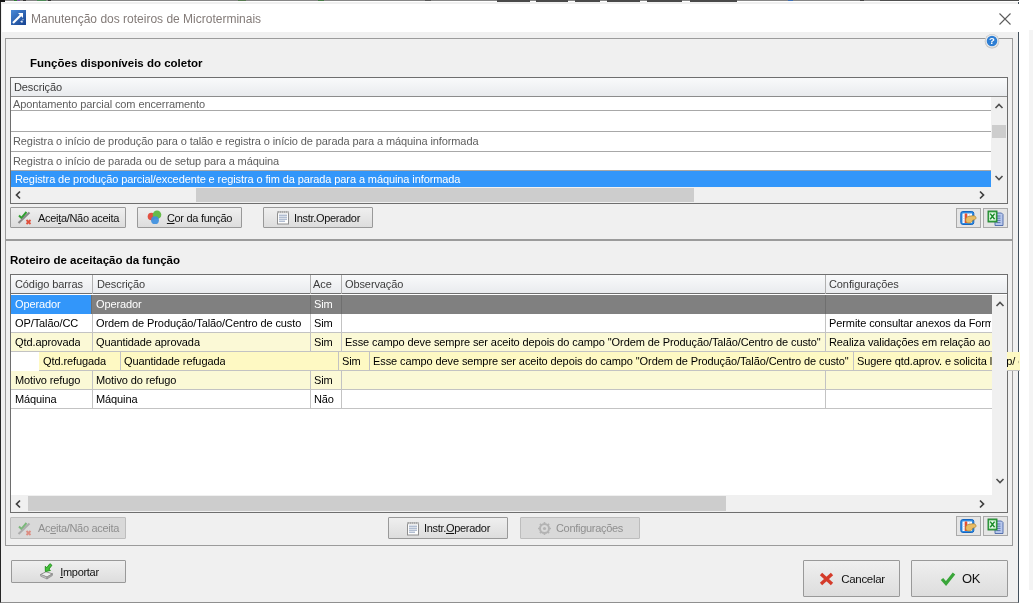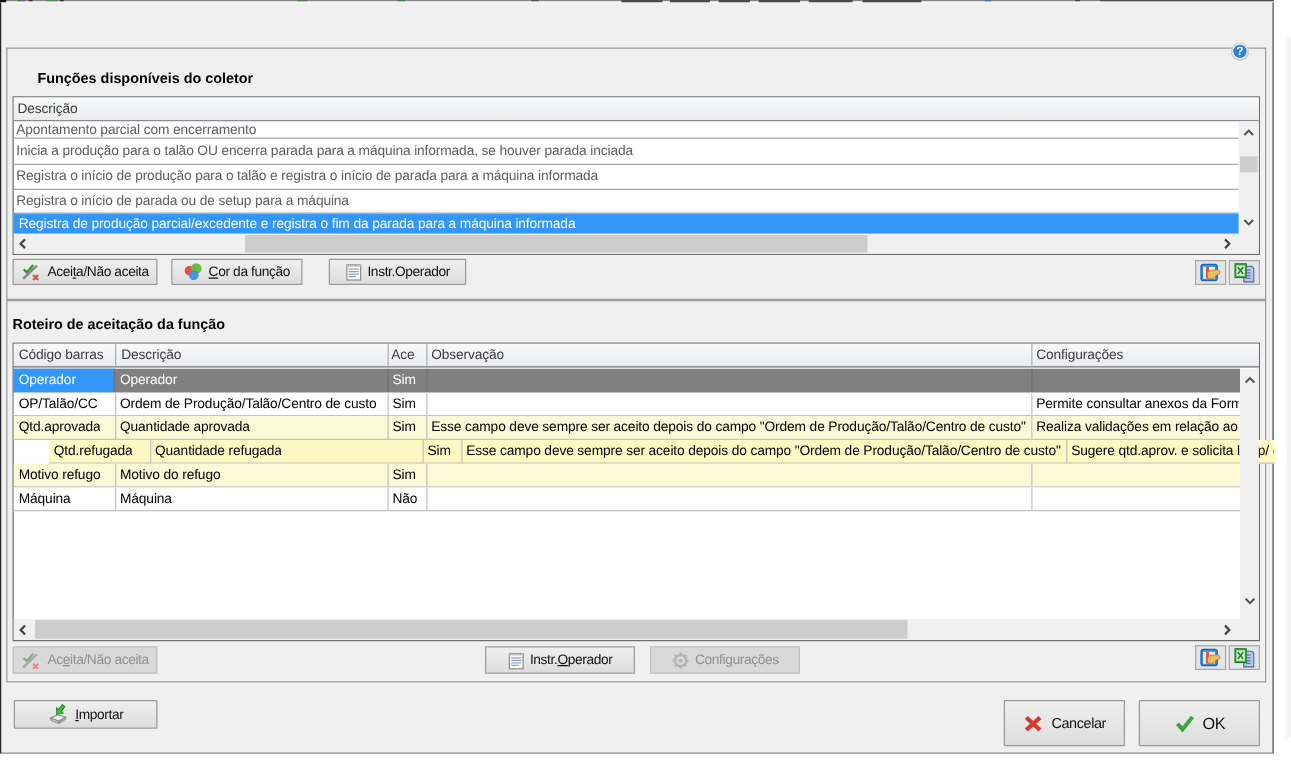--- a/index.html
+++ b/index.html
@@ -59,31 +59,51 @@
   <div class="abs" style="left:536px;top:0;width:32px;height:2px;background:#4a4a4a;"></div>
   <div class="abs" style="left:575px;top:0;width:25px;height:2px;background:#4a4a4a;"></div>
   <div class="abs" style="left:607px;top:0;width:33px;height:2px;background:#4a4a4a;"></div>
   <div class="abs" style="left:647px;top:0;width:35px;height:2px;background:#4a4a4a;"></div>
   <div class="abs" style="left:690px;top:0;width:47px;height:2px;background:#4a4a4a;"></div>
   <div class="abs" style="left:788px;top:0;width:5px;height:1px;background:#3f6fb4;"></div>
   <div class="abs" style="left:860px;top:0;width:4px;height:1px;background:#444;"></div>
   <div class="abs" style="left:1029px;top:30px;width:4px;height:560px;background:#f4f4f4;"></div>
 
   <div id="dlg" class="abs">
+    <div id="titlebar" class="abs">
+
+      <svg class="abs" style="left:9px;top:6px;" width="15" height="15" viewBox="0 0 15 15">
+        <defs>
+            <linearGradient id="icg" x1="0" y1="0" x2="0.8" y2="1">
+          <stop offset="0" stop-color="#4a8ad8"></stop>
+              <stop offset="1" stop-color="#1a4896"></stop>
+        </linearGradient>
+          </defs>
+        <rect x="0" y="0" width="15" height="15" fill="url(#icg)"></rect>
+        <path d="M2 13 L10 5" stroke="#ffffff" stroke-width="2.2" fill="none"></path>
+        <path d="M7 3 L12 3 L12 8 Z" fill="#ffffff"></path>
+        <path d="M9.2 11.5 l1.4 -0.9 l1.4 0.9 l-0.9 1.4 z" fill="#dde6f5"></path>
+        <path d="M11.8 8.8 l1 1.1 l-1.5 .6 z" fill="#d4dff2"></path>
+      </svg>
+      <div class="abs ttext">Manutenção dos roteiros de Microterminais</div>
+
+      <svg class="abs" style="left:995px;top:7px;" width="16" height="16" viewBox="0 0 16 16">
+        <path d="M2.5 2.5 L13.5 13.5 M13.5 2.5 L2.5 13.5" stroke="#5c5c5c" stroke-width="1.1"></path>
+      </svg>
+    </div>
 
     <div class="abs grp" style="left:4px;top:36px;width:1008px;height:202px;"></div>
     <div class="abs glabel" style="left:9px;top:55px;padding-left:20px;">Funções disponíveis do coletor</div>
 
     <div class="abs sunk" style="left:9px;top:75px;width:998px;height:127px;"></div>
     <div class="abs lhead" style="left:10px;top:76px;width:996px;height:19px;"></div>
     <div class="abs cellt" style="left:13px;top:79px;">Descrição</div>
 
     <div class="abs rowt" style="left:12px;top:96px;width:966px;height:12px;line-height:12px;">Apontamento parcial com encerramento</div>
     <div class="abs sep" style="left:10px;top:108px;width:980px;"></div>
-    <div class="abs rowt" style="left:12px;top:109px;width:966px;height:20px;line-height:20px;">Inicia a produção para o talão OU encerra parada para a máquina informada, se houver parada inciada</div>
     <div class="abs sep" style="left:10px;top:129px;width:980px;"></div>
     <div class="abs rowt" style="left:12px;top:130px;width:966px;height:19px;line-height:19px;">Registra o início de produção para o talão e registra o início de parada para a máquina informada</div>
     <div class="abs sep" style="left:10px;top:149px;width:980px;"></div>
     <div class="abs rowt" style="left:12px;top:150px;width:966px;height:19px;line-height:19px;">Registra o início de parada ou de setup para a máquina</div>
     <div class="abs sep" style="left:10px;top:168px;width:980px;"></div>
     <div class="abs selrow rowt" style="left:10px;top:169px;width:980px;height:16px;line-height:16px;padding-left:4px;color:#fff;">Registra de produção parcial/excedente e registra o fim da parada para a máquina informada</div>
 
     <div class="abs sbtrack" style="left:990px;top:95px;width:16px;height:90px;"></div>
     <svg class="abs" style="left:993px;top:99px;" width="10" height="10" viewBox="0 0 10 10">
         <path d="M1.5 7 L5 3.5 L8.5 7" stroke="#4f4f4f" stroke-width="1.6" fill="none"></path>

